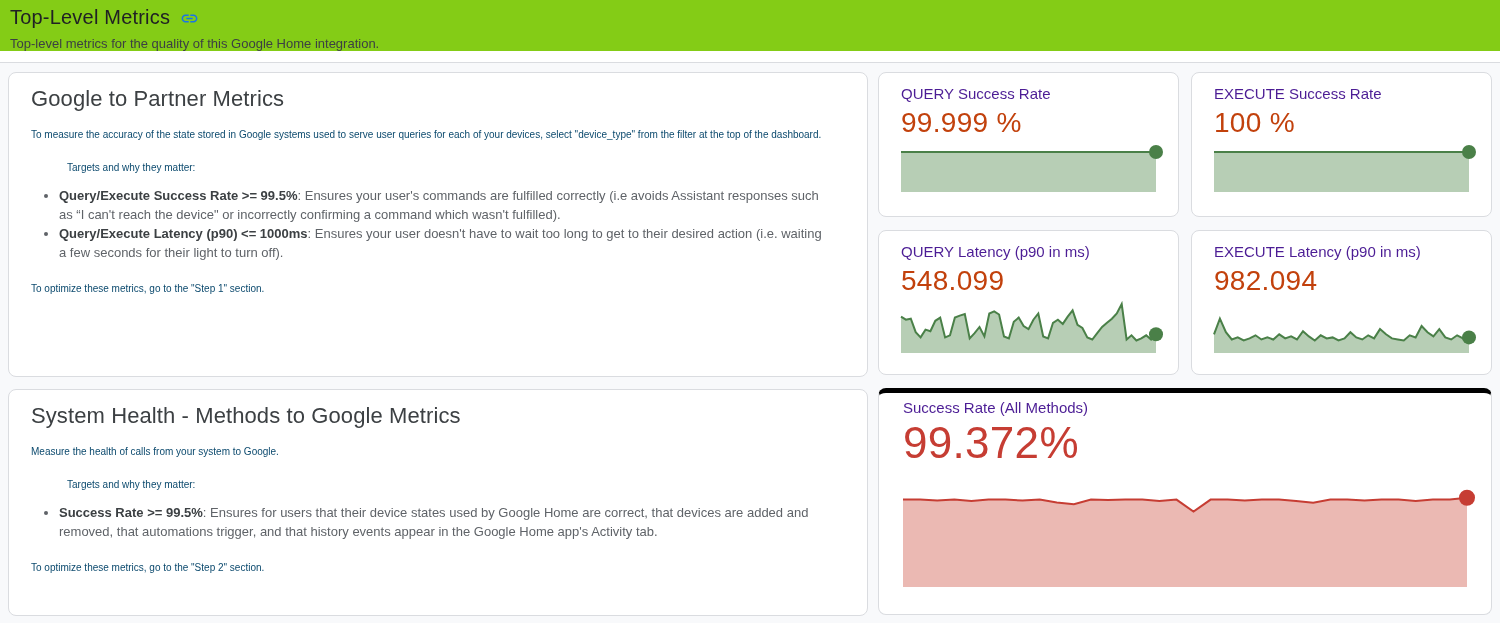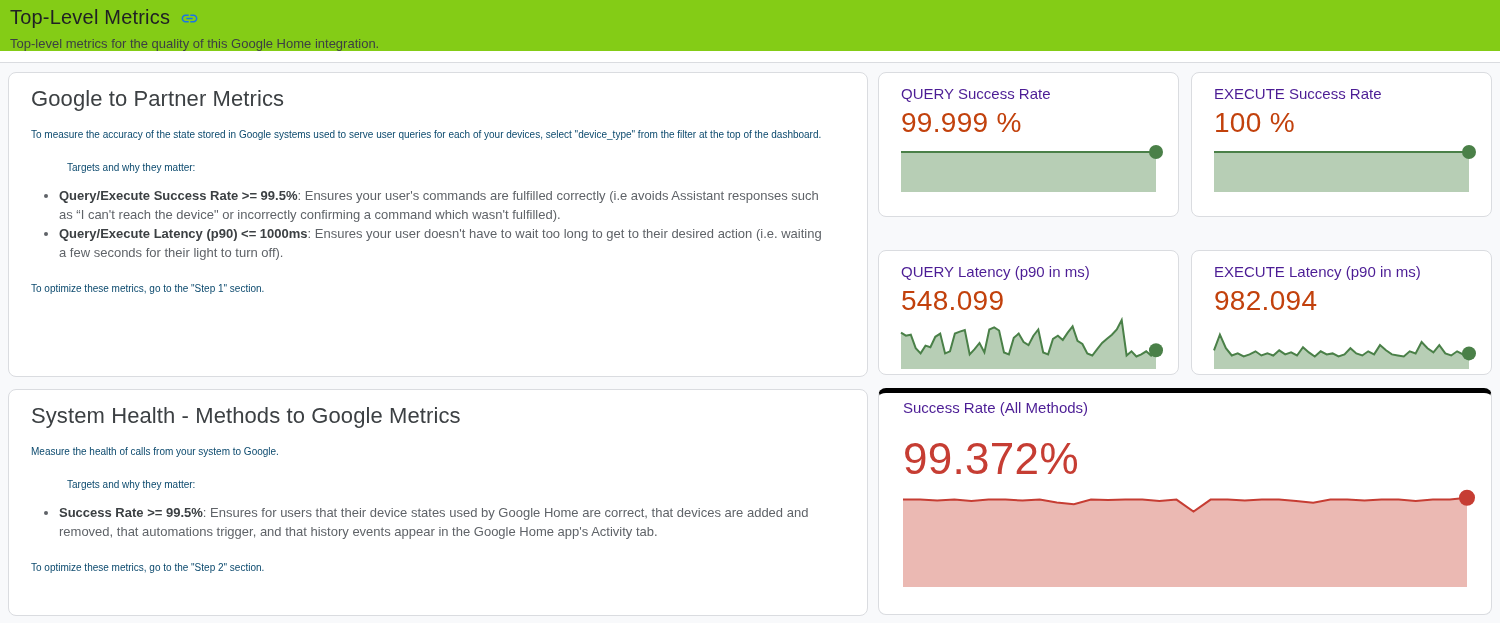--- a/index.html
+++ b/index.html
@@ -34,29 +34,29 @@
   .text-card li { font-size:13px; line-height:19px; color:#5f6368; }
   .text-card li b { color:#3c4043; font-weight:700; }
   .card-google-to-partner { height:305px; }
   .card-system-health { height:227px; }
   
   .metric-card { display:flex; flex-direction:column; padding:12px 22px 24px 22px; }
   .metric-label { font-size:15px; color:#4c1d95; }
   .metric-value { margin-top:5px; font-size:28px; font-weight:400; color:#c2410c; letter-spacing:.3px; }
   .spark { margin-top:auto; width:100%; height:40px; position:relative; }
   .metric-card.latency .spark { height:52px; }
-  .metric-card.latency { padding-bottom:21px;margin-top:20px; }
+  .metric-card.latency { padding-bottom:21px; }
   
   .metric-card.alert {
     grid-column:1 / -1;
     border-top:5px solid #000000;
     border-top-left-radius:8px; border-top-right-radius:8px;
     padding:6px 24px 27px 24px;
   }
-  .metric-card.alert .metric-value { font-size:44px; color:#c63d33; margin-top:18px; }
+  .metric-card.alert .metric-value { font-size:44px; color:#c63d33; margin-top:2px; }
   .metric-card.alert .spark { height:92px; }
 </style>
 </head>
 <body>
 
 <div class="page">
 
   <div class="header">
     <div class="title-row">
       <h1 class="page-title">Top-Level Metrics</h1>

